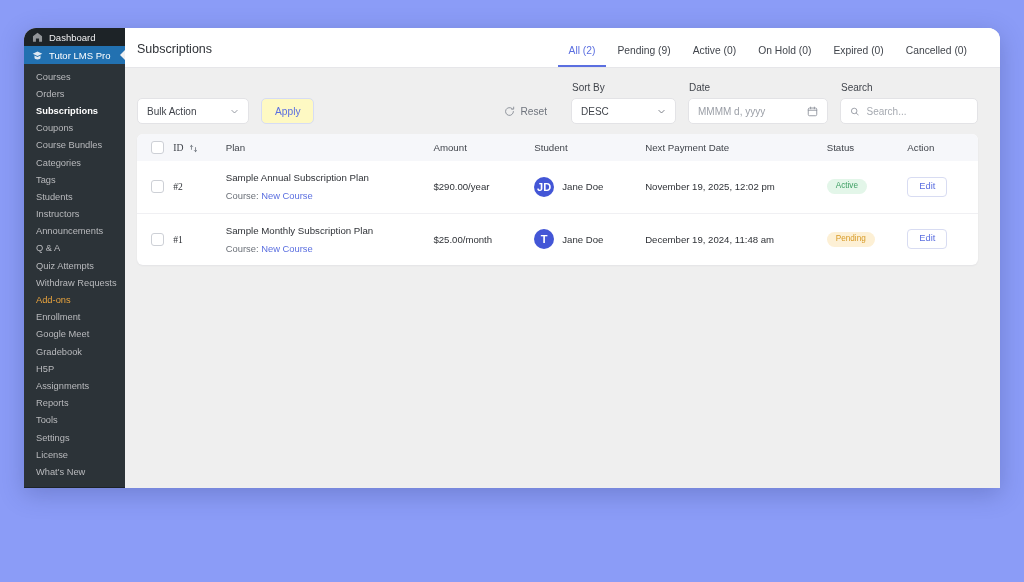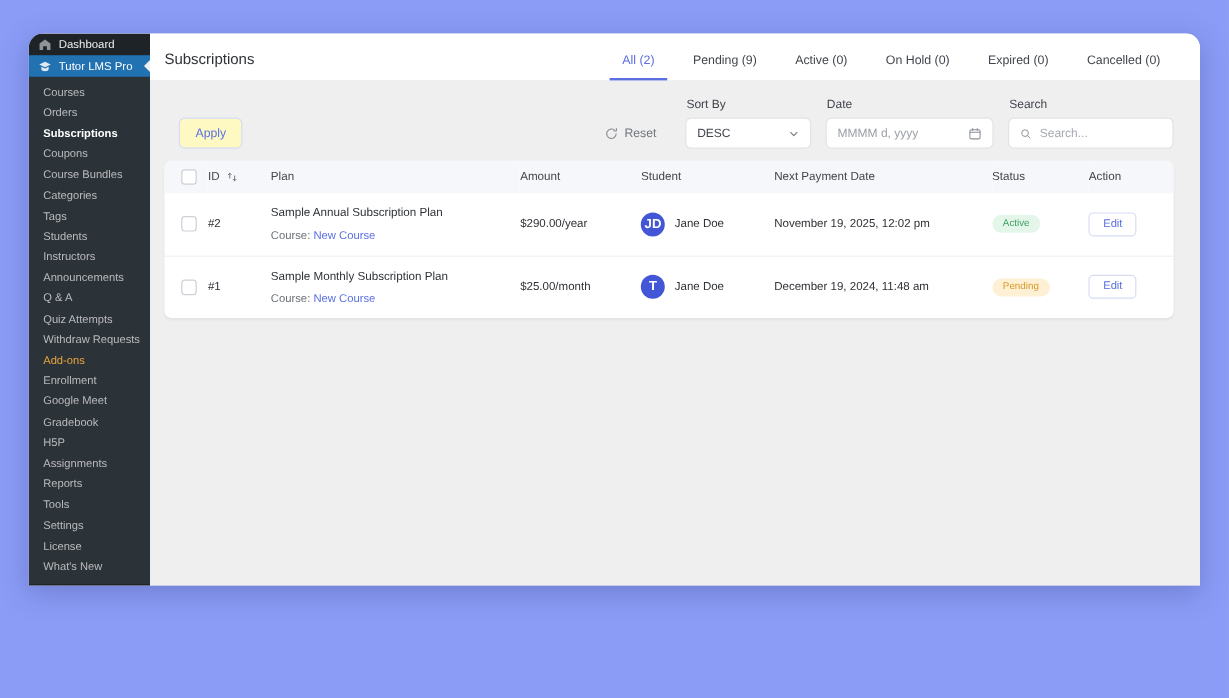--- a/index.html
+++ b/index.html
@@ -84,21 +84,21 @@
     display: flex; align-items: flex-end;
     justify-content: space-between;
     padding: 0 22px 0 12px;
     border-bottom: 1px solid #e6e6e9;
     flex: 0 0 40px;
   }
   #page-title {
     font-size: 12.5px; color: #2f3237; font-weight: 500;
     padding-bottom: 11px; padding-left: 0px;
   }
-  #tabs { display: flex; align-items: flex-end; gap: 10px; height: 100%; text-align: right; }
+  #tabs { display: flex; align-items: flex-end; gap: 0px; height: 100%; text-align: right; }
   .tab {
     font-size: 10.3px; color: #41454c;
     padding: 0 11px 9px 11px;
     border-bottom: 2px solid transparent;
     white-space: nowrap;
     line-height: 1;
   }
   .tab.sel { color: #5b6fe0; border-bottom-color: #5b6fe0; font-weight: 400; }
 
   
@@ -164,21 +164,21 @@
     vertical-align: middle;
   }
   tbody td {
     font-size: 9.6px; color: #2f3237;
     vertical-align: middle;
     border-top: 1px solid #f0f0f3;
     height: 52px;
   }
   tbody tr:first-child td { border-top: 0; }
   .c-check { width: 36px; padding-left: 14px !important; }
-  .c-id    { width: 52px; }
+  .c-id    { width: 52px; font-family: Liberation Serif, serif; }
   .c-plan  { width: 206px; }
   .c-amt   { width: 100px; }
   .c-stu   { width: 110px; }
   .c-date  { width: 180px; }
   .c-status{ width: 80px; }
   .c-act   { width: 70px; }
 
   .cbx {
     width: 13px; height: 13px; border: 1px solid #cdd0d6;
     border-radius: 3px; background: #fff; display: block;
@@ -300,20 +300,28 @@
           <div class="tab">Pending (9)</div>
           <div class="tab">Active (0)</div>
           <div class="tab">On Hold (0)</div>
           <div class="tab">Expired (0)</div>
           <div class="tab">Cancelled (0)</div>
         </div>
     </div>
 
     <div id="filter-bar">
 
+      <div class="fld">
+        <div class="ctl" id="bulk-action">
+          <span>Bulk Action</span>
+          <svg class="chev" viewBox="0 0 12 12">
+            <path d="M2.5 4.5L6 8l3.5-3.5" fill="none" stroke="#8b9099" stroke-width="1.2" stroke-linecap="round" stroke-linejoin="round"></path>
+          </svg>
+        </div>
+      </div>
 
       <div id="apply-btn">Apply</div>
 
       <div id="reset-wrap">
         <svg width="11" height="11" viewBox="0 0 14 14">
           <path d="M12 7a5 5 0 1 1-1.6-3.7" fill="none" stroke="#8b9099" stroke-width="1.2" stroke-linecap="round"></path>
           <path d="M12.3 1.4v2.6H9.7" fill="none" stroke="#8b9099" stroke-width="1.2" stroke-linecap="round" stroke-linejoin="round"></path>
         </svg>
         <span>Reset</span>
       </div>

